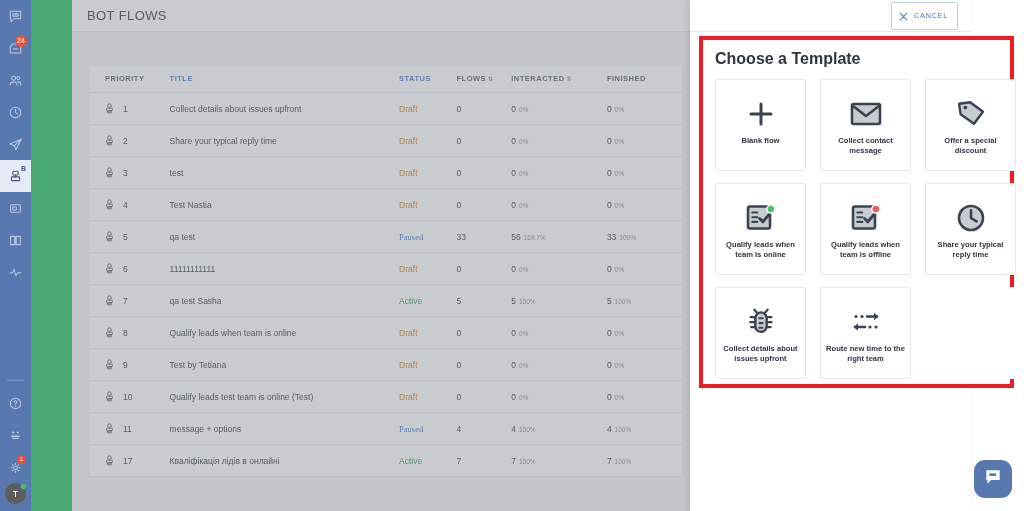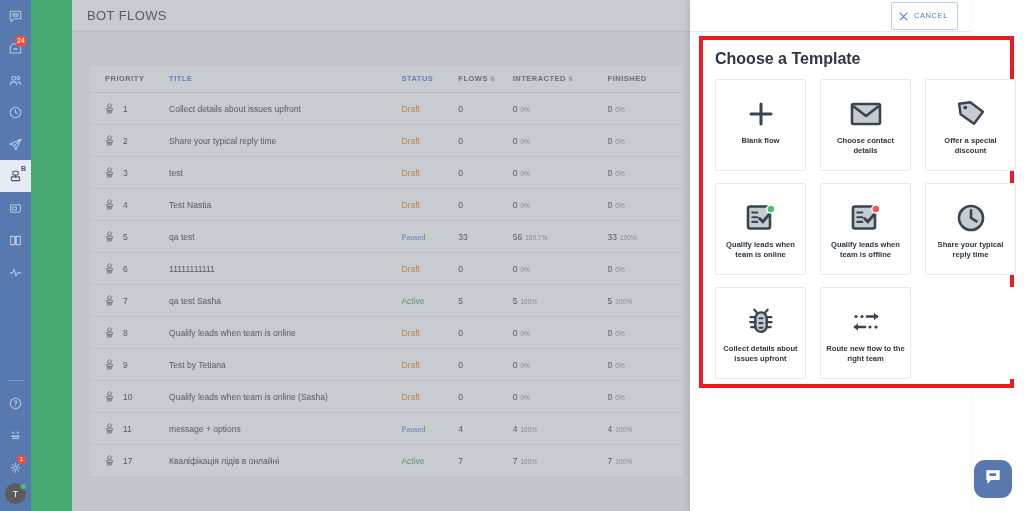--- a/index.html
+++ b/index.html
@@ -534,21 +534,21 @@
                 <td class="col-prio">
                   <span class="prio-cell">
                     <svg class="prio-ico" viewBox="0 0 12 14">
                       <circle cx="6" cy="3.2" r="2.4" fill="none" stroke="#5b616b" stroke-width="1.2"></circle>
                       <rect x="2.2" y="6.6" width="7.6" height="3" rx="0.6" fill="none" stroke="#5b616b" stroke-width="1.2"></rect>
                       <rect x="3.2" y="10.6" width="5.6" height="2.2" rx="0.5" fill="none" stroke="#5b616b" stroke-width="1.2"></rect>
                     </svg>
                     <span>10</span>
                   </span>
                 </td>
-                <td class="col-title"><span>Qualify leads when team is online (Sasha)</span></td>
+                <td class="col-title"><span>Qualify leads test team is online (Test)</span></td>
                 <td class="col-status"><span class="status-draft">Draft</span></td>
                 <td class="col-sent"><span>0</span></td>
                 <td class="col-inter"><span>0</span><span class="pct">0%</span></td>
                 <td class="col-fin"><span>0</span><span class="pct">0%</span></td>
               </tr>
               <tr>
                 <td class="col-prio">
                   <span class="prio-cell">
                     <svg class="prio-ico" viewBox="0 0 12 14">
                       <circle cx="6" cy="3.2" r="2.4" fill="none" stroke="#5b616b" stroke-width="1.2"></circle>
@@ -614,21 +614,21 @@
               </span>
               <span class="card-label">Blank flow</span>
             </div>
             <div class="tpl-card">
               <span class="card-icon">
                 <svg width="32" height="26" viewBox="0 0 32 26">
                   <rect x="2" y="3" width="28" height="20" rx="1.5" fill="#c7ccd1" stroke="#3a4450" stroke-width="2.6"></rect>
                   <path d="M3 5l13 10L29 5" fill="none" stroke="#3a4450" stroke-width="2.6" stroke-linejoin="round"></path>
                 </svg>
               </span>
-              <span class="card-label">Choose contact details</span>
+              <span class="card-label">Collect contact message</span>
             </div>
             <div class="tpl-card">
               <span class="card-icon">
                 <svg width="30" height="30" viewBox="0 0 30 30">
                   <path d="M4.5 3.2h11.2L27 14.5 16.5 25 4.5 13.7z" fill="#c7ccd1" stroke="#3a4450" stroke-width="2.4" stroke-linejoin="round" transform="rotate(-8 15 14)"></path>
                   <circle cx="9.3" cy="8.6" r="1.9" fill="#3a4450"></circle>
                 </svg>
               </span>
               <span class="card-label">Offer a special discount</span>
             </div>
@@ -680,21 +680,21 @@
                   <circle cx="7" cy="6.5" r="1.6" fill="#3a4450"></circle>
                   <circle cx="13" cy="6.5" r="1.6" fill="#3a4450"></circle>
                   <path d="M18 6.5h10" stroke="#3a4450" stroke-width="2.6" stroke-linecap="round"></path>
                   <path d="M25 2.8l4.3 3.7L25 10.2z" fill="#3a4450"></path>
                   <path d="M6 17h10" stroke="#3a4450" stroke-width="2.6" stroke-linecap="round"></path>
                   <path d="M9 13.3L4.7 17 9 20.7z" fill="#3a4450"></path>
                   <circle cx="21" cy="17" r="1.6" fill="#3a4450"></circle>
                   <circle cx="27" cy="17" r="1.6" fill="#3a4450"></circle>
                 </svg>
               </span>
-              <span class="card-label">Route new flow to the right team</span>
+              <span class="card-label">Route new time to the right team</span>
             </div>
             <div class="tpl-card empty"></div>
           </div>
       </div>
     </div>
   </div>
 
   <div id="chat-launcher">
     <span>
       <svg width="20" height="20" viewBox="0 0 20 20">

